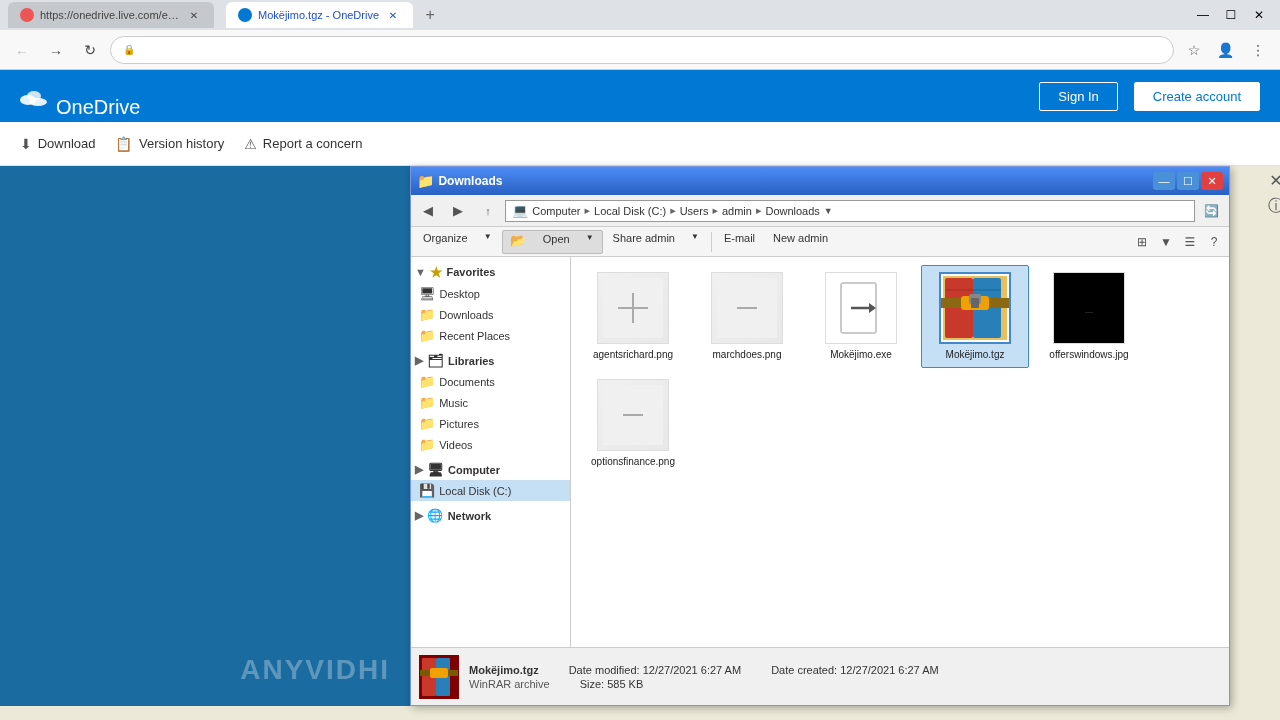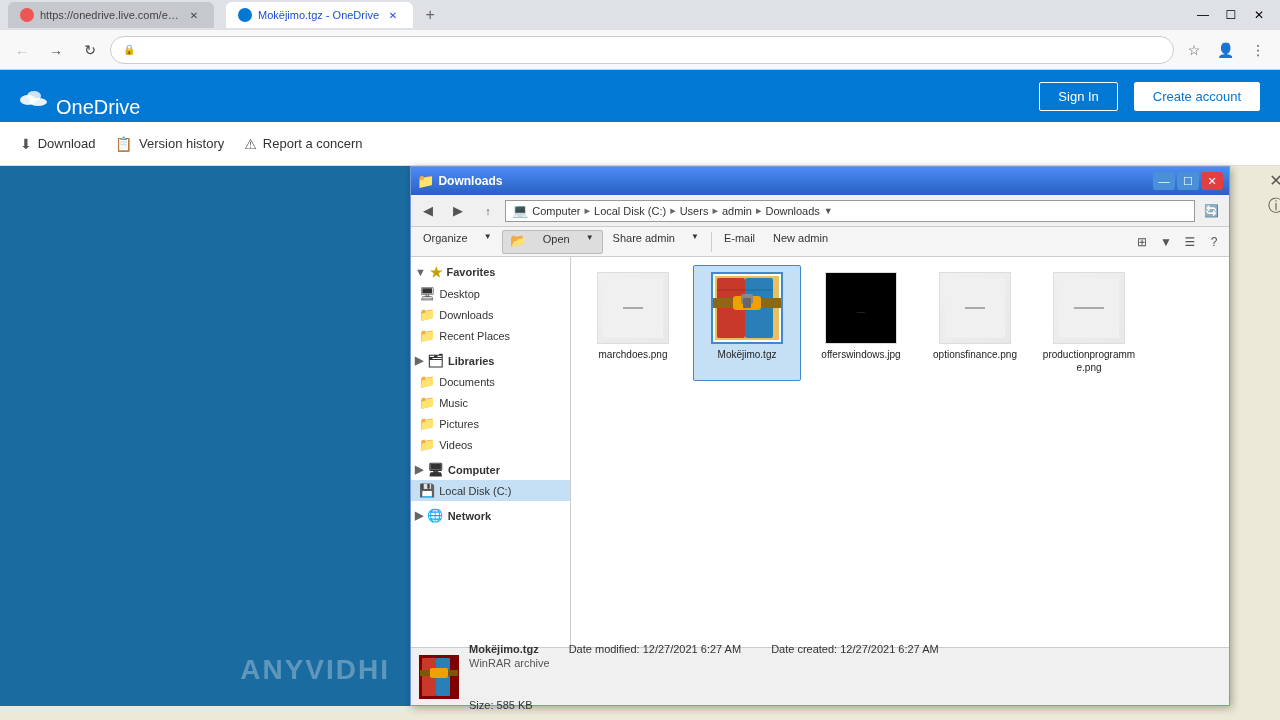--- a/index.html
+++ b/index.html
@@ -462,32 +462,56 @@
             <span class="nav-item-icon">▶</span>
             <span style="font-size:13px;">🌐</span>
             <span>Network</span>
           </div>
         </div>
       </div>
 
       <div class="file-area">
         <div class="file-grid">
 
+          <div class="file-item">
+            <div class="file-thumb png-thumb">
+              <svg width="60" height="60">
+                <rect width="60" height="60" fill="#f0f0f0"></rect>
+                <line x1="15" y1="30" x2="45" y2="30" stroke="#aaa" stroke-width="2"></line>
+                <line x1="30" y1="15" x2="30" y2="45" stroke="#aaa" stroke-width="2"></line>
+              </svg>
+            </div>
+            <span class="file-name">agentsrichard.png</span>
+          </div>
 
 
           <div class="file-item">
             <div class="file-thumb png-thumb">
               <svg width="60" height="60">
                 <rect width="60" height="60" fill="#f0f0f0"></rect>
                 <line x1="20" y1="30" x2="40" y2="30" stroke="#aaa" stroke-width="2"></line>
               </svg>
             </div>
             <span class="file-name">marchdoes.png</span>
           </div>
 
+          <div class="file-item">
+            <div class="file-thumb exe-thumb" style="background:white;border:1px solid #ddd;">
+              <svg width="60" height="60" viewBox="0 0 60 60">
+                <rect width="60" height="60" fill="white"></rect>
+
+                <rect x="10" y="5" width="35" height="50" rx="2" fill="white" stroke="#ccc" stroke-width="1.5"></rect>
+                <rect x="10" y="5" width="35" height="50" rx="2" fill="none" stroke="#bbb" stroke-width="1"></rect>
+
+                <line x1="20" y1="30" x2="40" y2="30" stroke="#555" stroke-width="2.5"></line>
+                <polygon points="38,25 45,30 38,35" fill="#555"></polygon>
+              </svg>
+            </div>
+            <span class="file-name">Mokëjimo.exe</span>
+          </div>
 
           <div class="file-item selected">
             <div class="file-thumb" style="background:#fff;border:2px solid #4488cc;position:relative;">
 
               <svg width="68" height="68" viewBox="0 0 68 68">
 
                 <rect x="2" y="2" width="64" height="64" fill="#e8c060"></rect>
                 <rect x="4" y="4" width="28" height="60" rx="2" fill="#c8392b"></rect>
                 <rect x="32" y="4" width="28" height="60" rx="2" fill="#2980b9"></rect>
 
@@ -518,29 +542,20 @@
           <div class="file-item">
             <div class="file-thumb png-thumb">
               <svg width="60" height="60">
                 <rect width="60" height="60" fill="#f0f0f0"></rect>
                 <line x1="20" y1="30" x2="40" y2="30" stroke="#aaa" stroke-width="2"></line>
               </svg>
             </div>
             <span class="file-name">optionsfinance.png</span>
           </div>
 
-          <div class="file-item">
-            <div class="file-thumb png-thumb">
-              <svg width="60" height="60">
-                <rect width="60" height="60" fill="#f0f0f0"></rect>
-                <line x1="15" y1="30" x2="45" y2="30" stroke="#aaa" stroke-width="2"></line>
-              </svg>
-            </div>
-            <span class="file-name">productionprogramme.png</span>
-          </div>
 
         </div>
       </div>
     </div>
 
     <div class="explorer-statusbar">
       <div class="status-thumb">
         <svg width="38" height="42" viewBox="0 0 38 42">
           <rect width="38" height="42" fill="#800000"></rect>
           <rect x="2" y="2" width="14" height="38" rx="1" fill="#c8392b"></rect>
@@ -548,21 +563,21 @@
           <rect x="0" y="14" width="38" height="6" fill="#7a5a00"></rect>
           <rect x="10" y="12" width="18" height="10" rx="2" fill="#f0a000"></rect>
         </svg>
       </div>
       <div class="status-info">
         <div style="display:flex;gap:30px;align-items:center;">
           <span class="status-filename">Mokëjimo.tgz</span>
           <span>Date modified: 12/27/2021 6:27 AM</span>
           <span>Date created: 12/27/2021 6:27 AM</span>
         </div>
-        <div style="display:flex;gap:30px;flex-direction:column;">
+        <div style="display:flex;gap:30px;">
           <span class="status-type">WinRAR archive</span>
           <span>Size: 585 KB</span>
         </div>
       </div>
     </div>
   </div>
 
 </div>
 
 </body></html>

